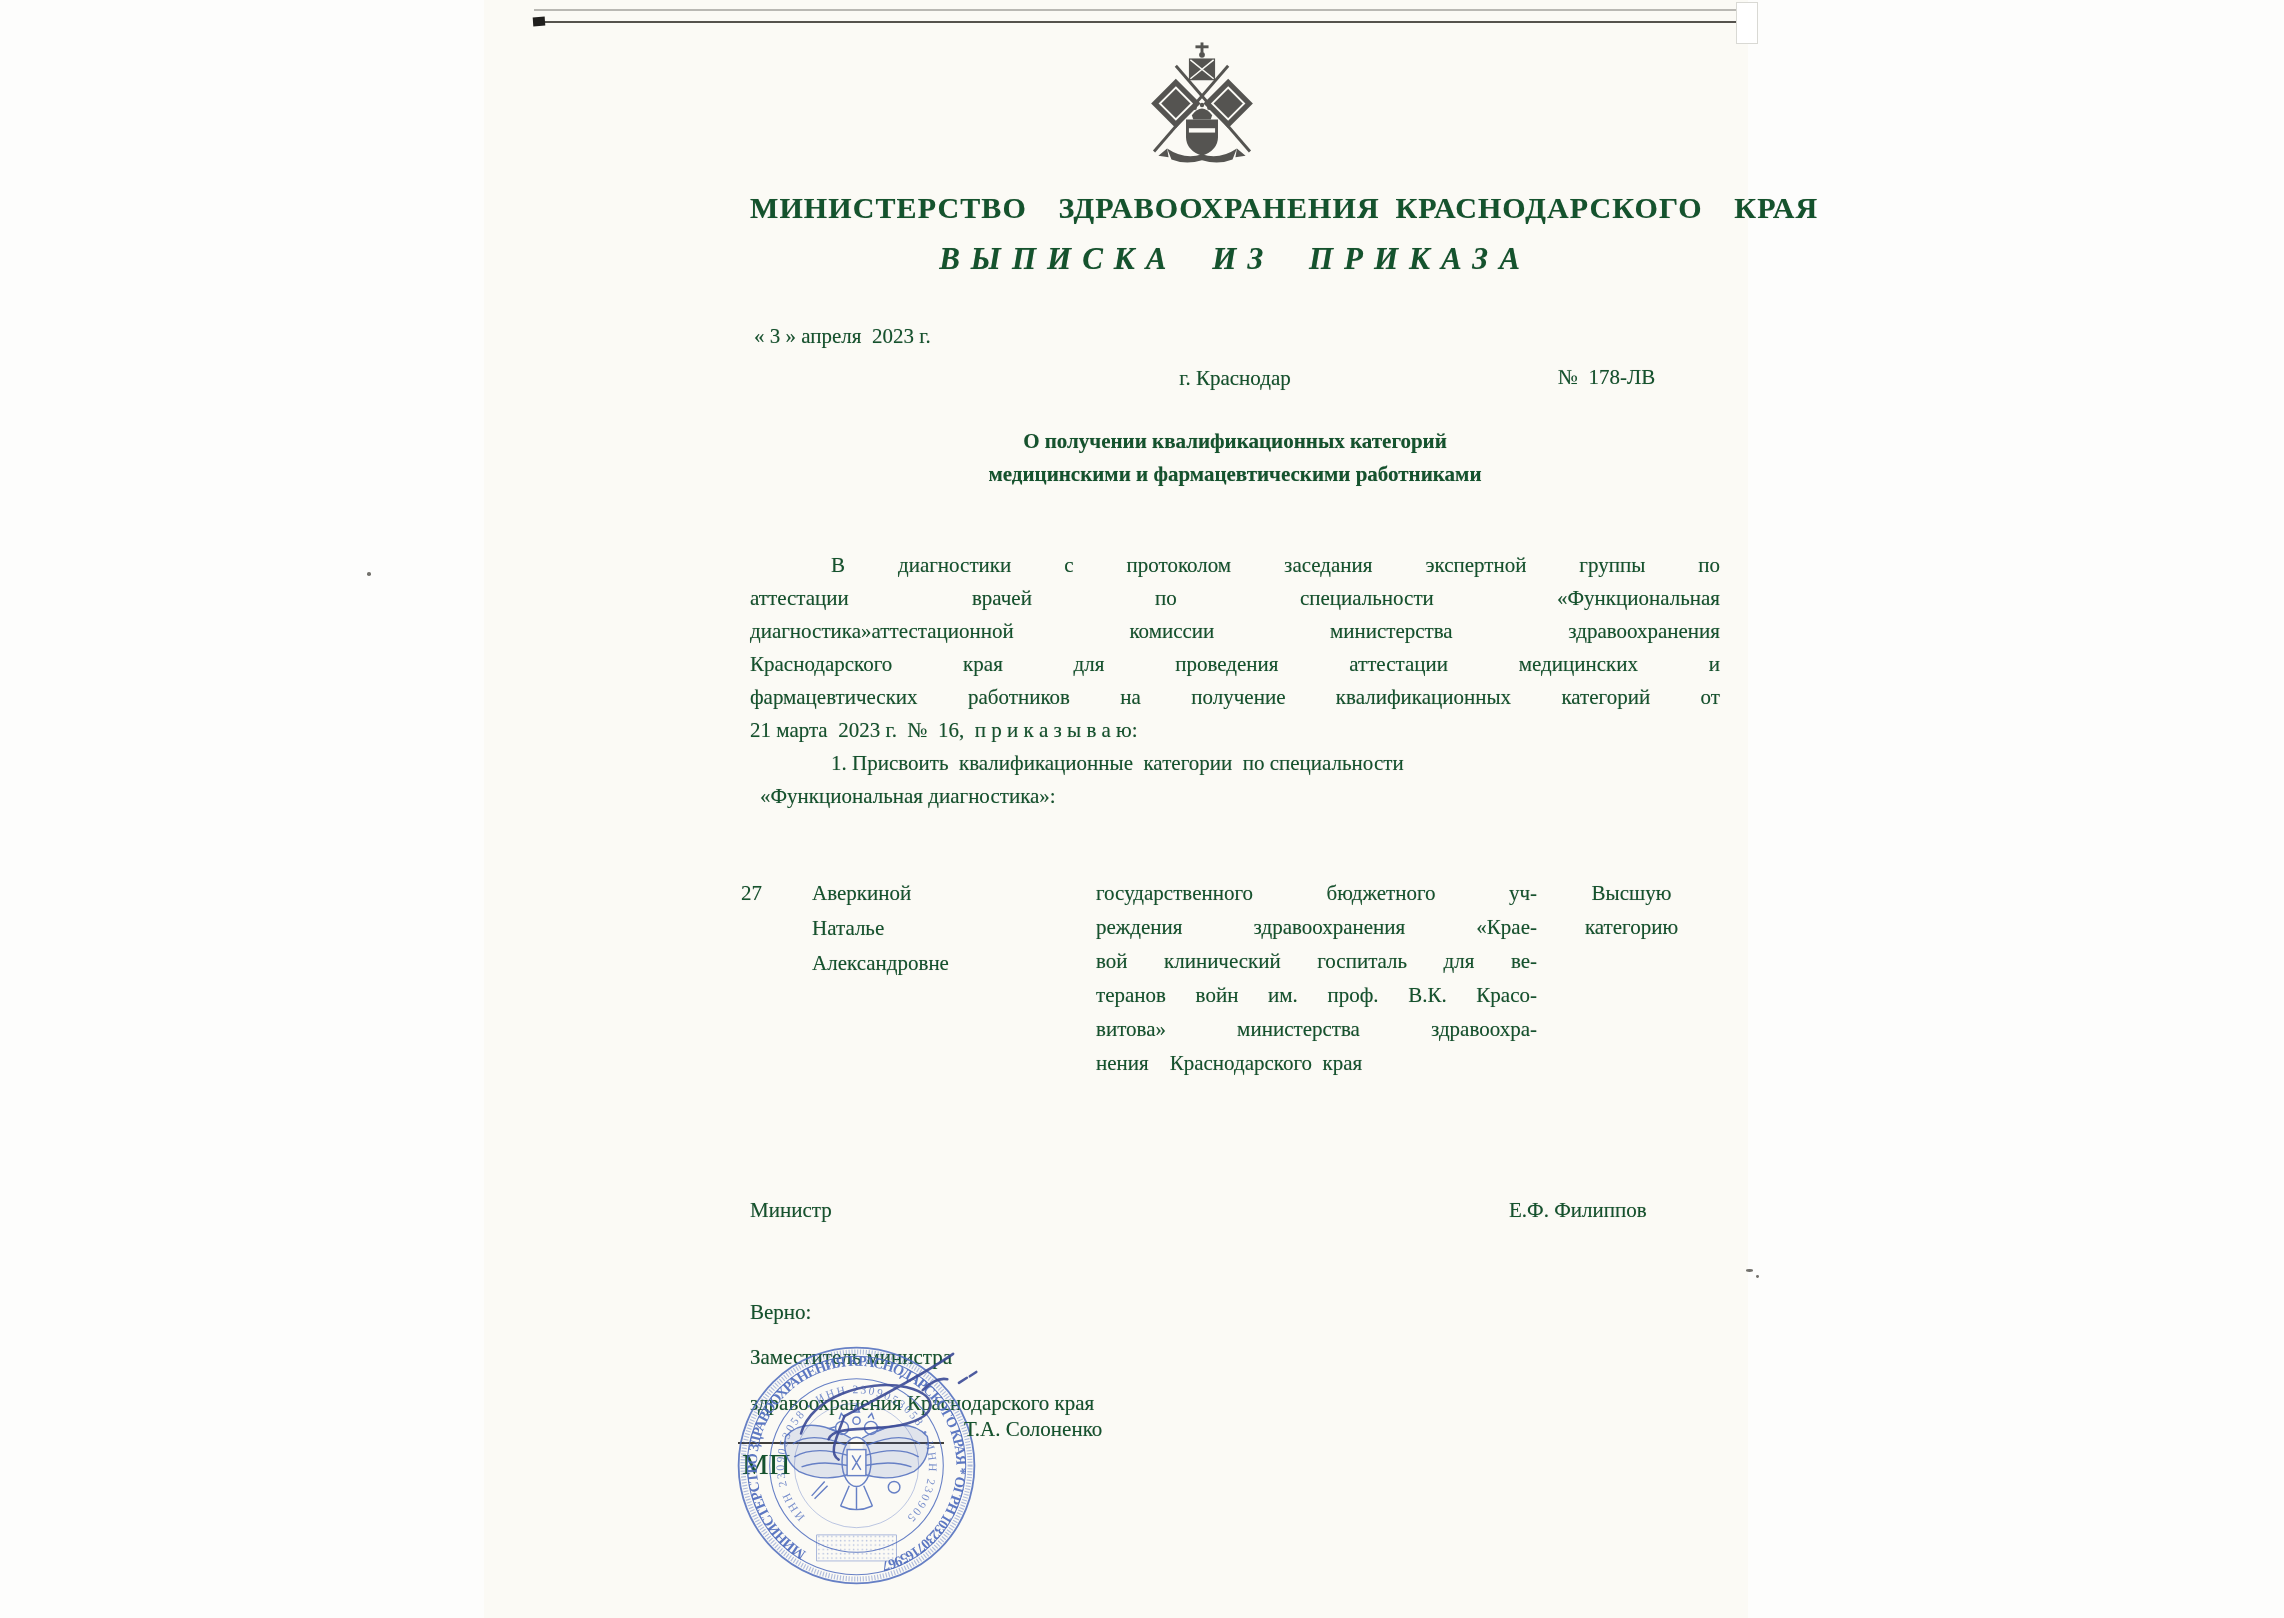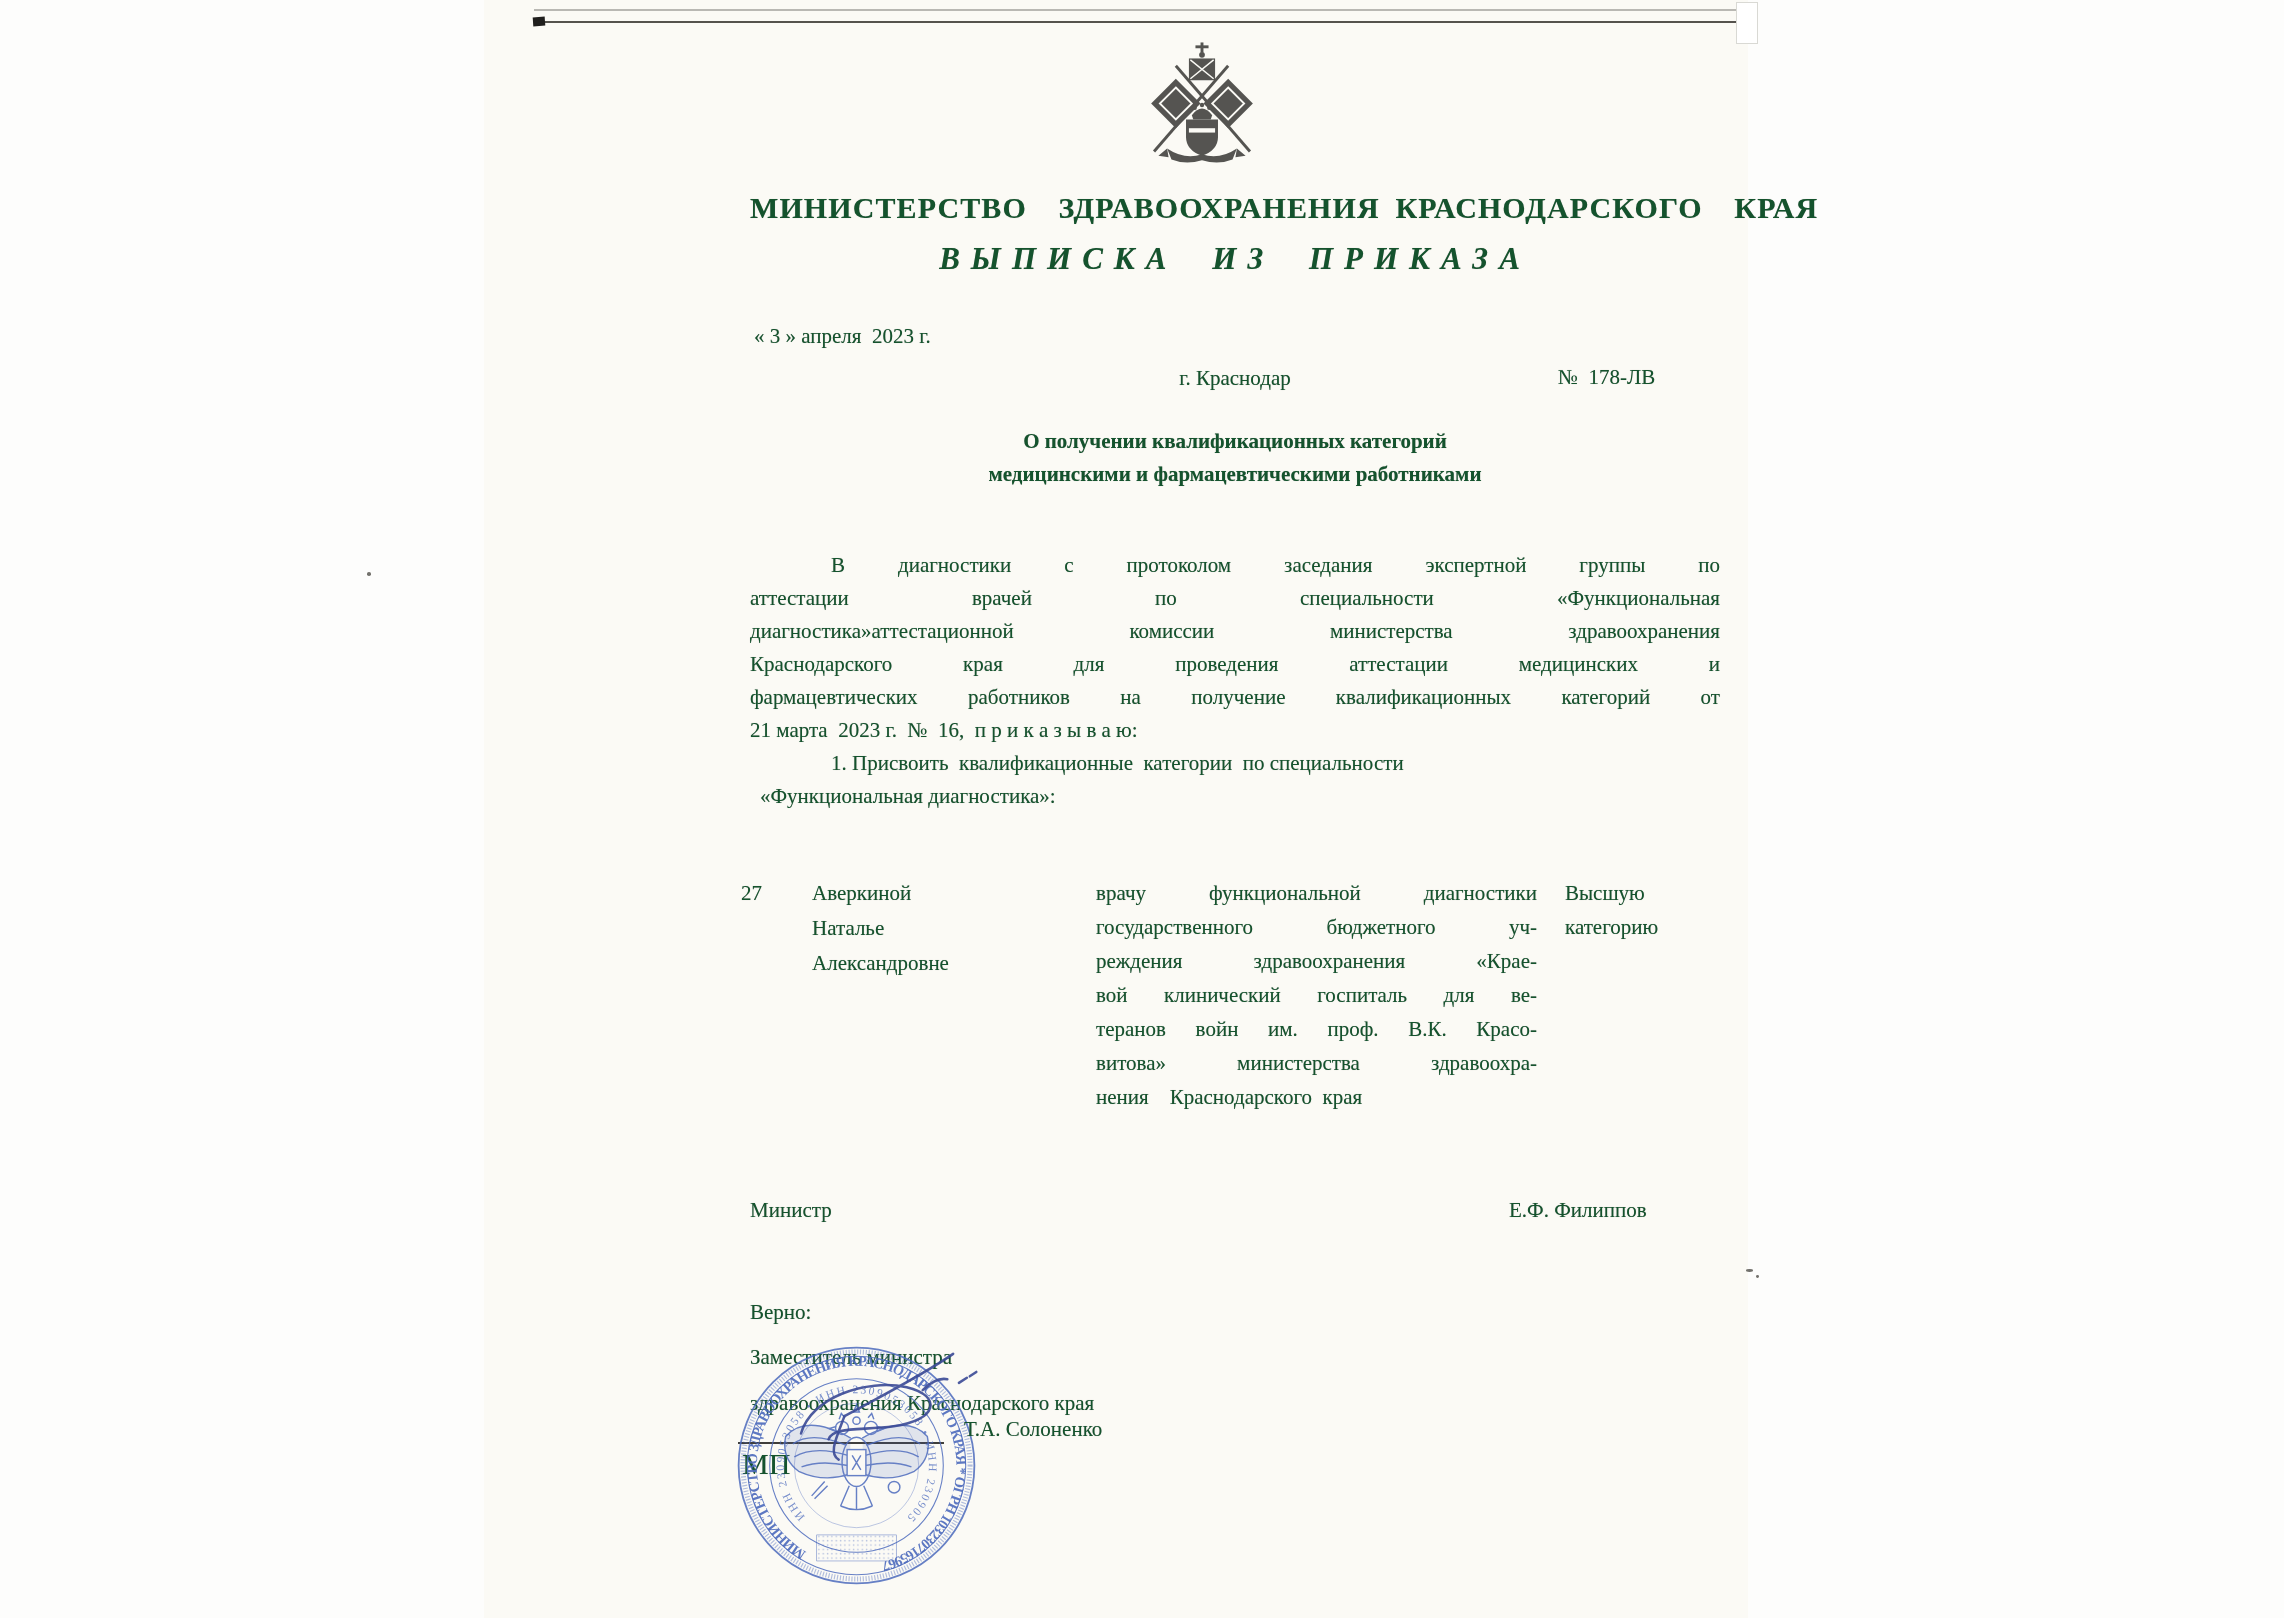--- a/index.html
+++ b/index.html
@@ -17,21 +17,21 @@
   .hdr{letter-spacing:1.1px;word-spacing:7.2px;}
   .jl{text-align:justify;text-align-last:justify;}
   .ind{text-indent:81px;}
   .ind2{text-indent:10px;}
   .bl{height:33px;}
   .tl{height:34px;}
   .nl{height:35px;}
   #bodyblock{left:750px;top:549px;width:970px;}
   #midcol{left:1096px;top:877px;width:441px;}
   #namecol{left:812px;top:877px;width:275px;}
-  #catcol{left:1565px;top:877px;width:133px;text-align:left;}
+  #catcol{left:1565px;top:877px;width:133px;text-align:center;}
   .artifact{position:absolute;}
   .speck{position:absolute;background:#73726d;border-radius:50%;}
   #sigline{position:absolute;left:738px;top:1442px;width:206px;height:2.2px;background:#3f3e3b;z-index:1;}
   #sealwrap{position:absolute;left:735px;top:1344px;width:243px;height:243px;z-index:2;}
   #sigink{position:absolute;left:759px;top:1345px;width:226px;height:122px;z-index:3;}
   #armswrap{position:absolute;left:1138px;top:41px;width:128px;height:125px;}
 </style>
 </head>
 <body>
 
@@ -93,21 +93,20 @@
     <div class="bl pre ind2">«Функциональная диагностика»:</div>
   </div>
 
   <div class="t fs38" style="left:741px;top:877px;">27</div>
   <div class="t fs38" id="namecol">
     <div class="nl">Аверкиной</div>
     <div class="nl">Наталье</div>
     <div class="nl">Александровне</div>
   </div>
   <div class="t fs38" id="midcol">
-    <div class="tl jl">врачу функциональной диагностики</div>
     <div class="tl jl">государственного бюджетного уч-</div>
     <div class="tl jl">реждения здравоохранения «Крае-</div>
     <div class="tl jl">вой клинический госпиталь для ве-</div>
     <div class="tl jl">теранов войн им. проф. В.К. Красо-</div>
     <div class="tl jl">витова» министерства здравоохра-</div>
     <div class="tl pre">нения    Краснодарского  края</div>
   </div>
   <div class="t fs38" id="catcol">
     <div class="tl">Высшую</div>
     <div class="tl">категорию</div>

